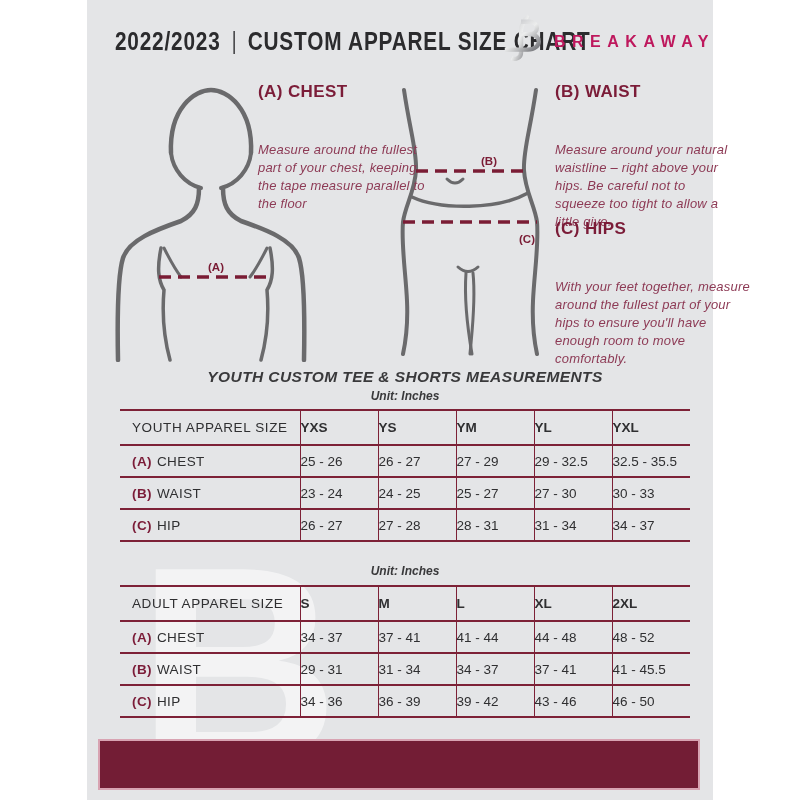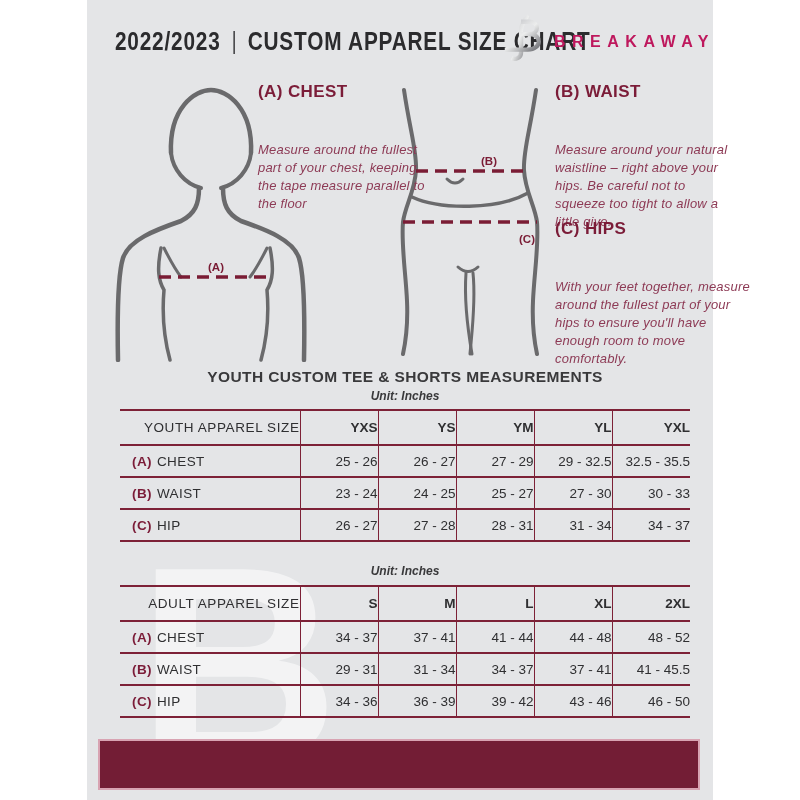--- a/index.html
+++ b/index.html
@@ -37,35 +37,35 @@
     line-height:1.38;letter-spacing:.2px;margin-top:32px;
   }
   
   .fig{position:absolute;}
   .fig path{fill:none;stroke:#6a6a6c;stroke-linecap:round;}
   .fig .dash{stroke:#7a1c35;stroke-width:3.5;stroke-dasharray:12 7;stroke-linecap:butt;}
   .fig text{font-family:"Liberation Sans",sans-serif;font-size:11.5px;font-weight:bold;fill:#7a1c35;}
   
   .sec-title{
     position:absolute;left:33px;width:570px;text-align:center;
-    font-size:15.5px;font-weight:bold;color:#39393b;letter-spacing:.4px;
+    font-size:15.5px;font-weight:bold;color:#39393b;letter-spacing:.4px;font-style:italic;
   }
   .sec-unit{
     position:absolute;left:33px;width:570px;text-align:center;
     font-size:12px;font-weight:bold;font-style:italic;color:#39393b;
   }
   .tbl-wrap{position:absolute;left:33px;width:570px;z-index:1;}
   table.size-table{
     width:570px;border-collapse:collapse;table-layout:fixed;
     border-top:2px solid #7d2137;border-bottom:2px solid #7d2137;
   }
   table.size-table col.c0{width:180px;}
   table.size-table col.cd{width:78px;}
   table.size-table td{
-    height:30px;padding:0;text-align:right;vertical-align:middle;
+    height:30px;padding:0;text-align:left;vertical-align:middle;
     font-size:13.5px;color:#2f2f31;
   }
   table.size-table tr.head td{height:33px;}
   table.size-table tr:not(:last-child) td{border-bottom:2px solid #7d2137;}
   table.size-table td:not(:first-child){border-left:1.5px solid #7d2137;}
   td.rowhead{
     text-align:left;padding-left:12px !important;
     font-size:13.5px;letter-spacing:.6px;color:#3a3a3c;
   }
   td.colhead{font-weight:bold;font-size:14px;color:#242426;}

